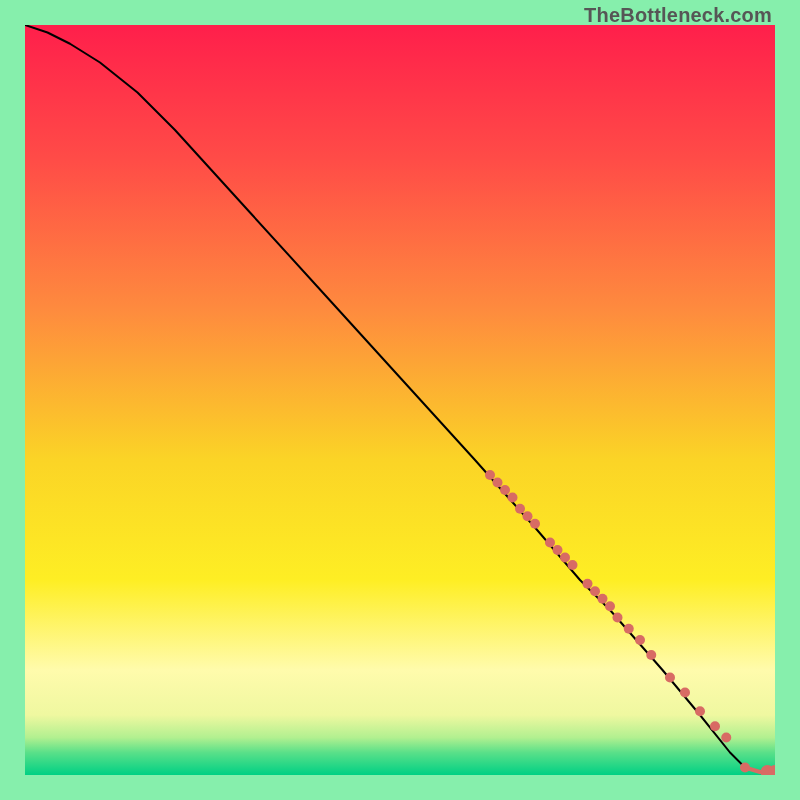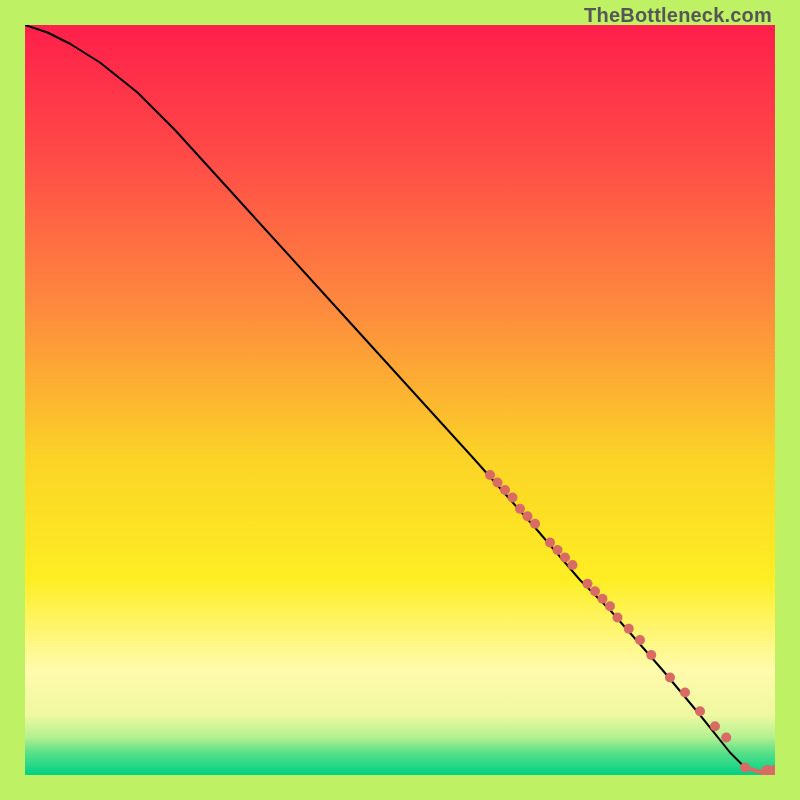--- a/index.html
+++ b/index.html
@@ -7,21 +7,21 @@
     padding: 0;
     width: 800px;
     height: 800px;
     background: #000;
     overflow: hidden;
   }
   .chart-wrap {
     position: relative;
     width: 800px;
     height: 800px;
-    background: #bef264;
+    background: #86efac;
   }
   .plot-area {
     position: absolute;
     left: 25px;
     top: 25px;
     width: 750px;
     height: 750px;
   }
   .watermark {
     position: absolute;

